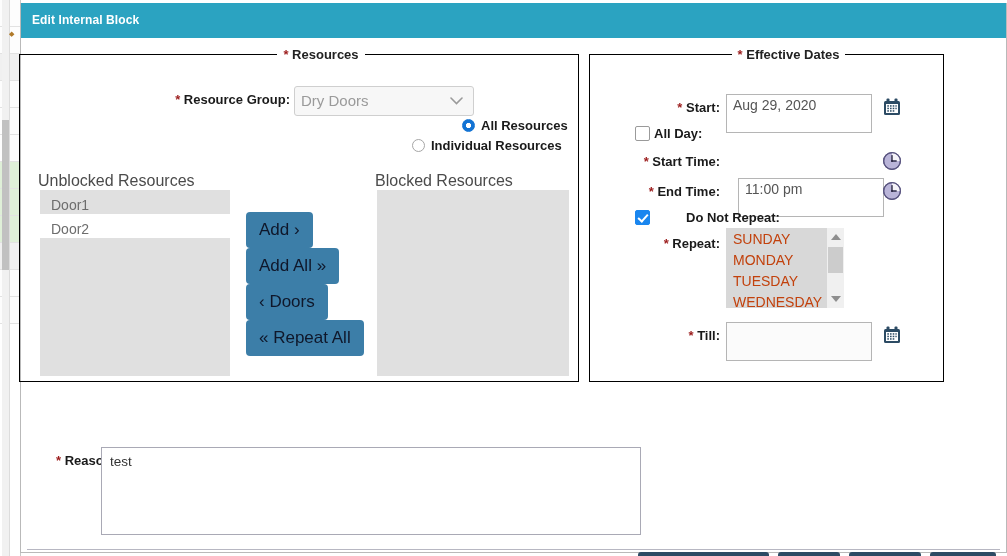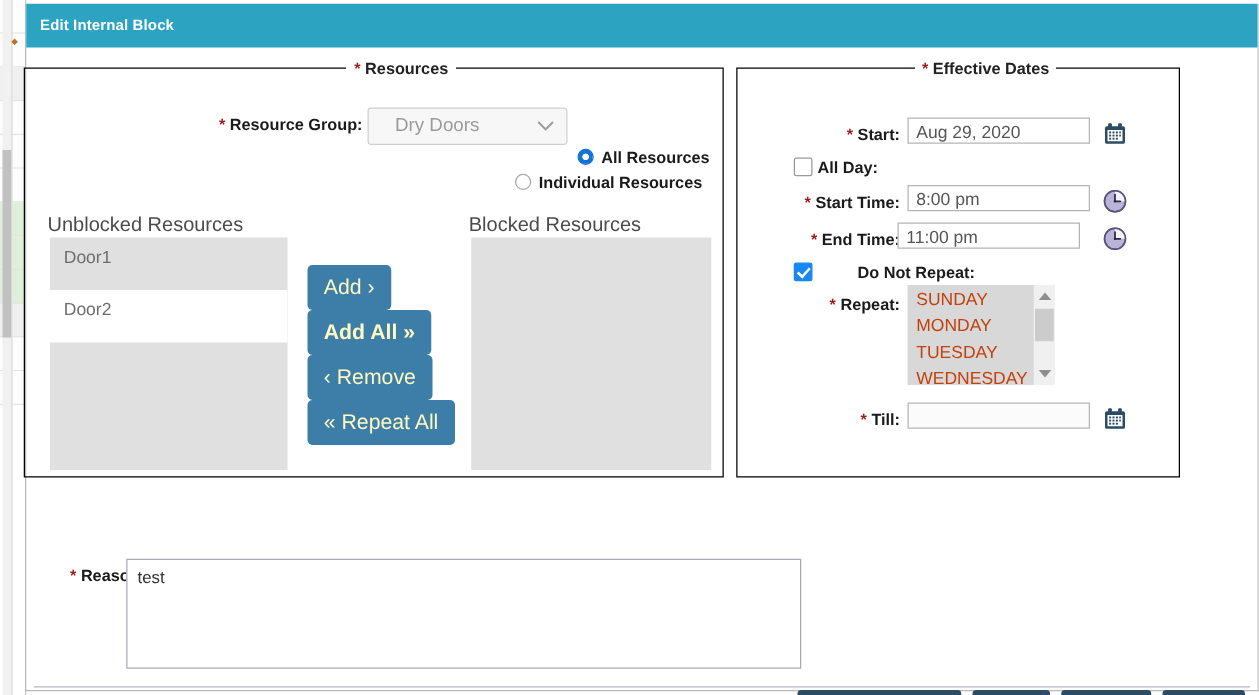--- a/index.html
+++ b/index.html
@@ -119,44 +119,44 @@
     white-space: nowrap;
   }
   .txtinput {
     border: 1px solid #b5b5b5;
     background: #ffffff;
     font-family: "Liberation Sans", sans-serif;
     font-size: 14px;
     color: #555;
     padding: 2px 6px;
     box-sizing: border-box;
-    height: 21px;
+    height: 39px;
     outline: none;
   }
 
   
   #rg-row {
     position: absolute;
     left: 0; top: 24px;
     width: 100%;
   }
   #rg-label {
     position: absolute; left: 130px; top: 6px; width: 140px;
   }
   #rg-select {
     position: absolute;
     left: 274px; top: 0;
-    width: 160px; height: 30px;
+    width: 180px; height: 30px;
     border: 1px solid #cfcfcf;
     border-radius: 3px;
     background: #f7f7f7;
     color: #9a9a9a;
     font-size: 15px;
     line-height: 28px;
-    padding-left: 21px;
+    padding-left: 6px;
     box-sizing: border-box;
     cursor: default;
   }
   #rg-caret {
     position: absolute;
     right: 10px; top: 0;
     height: 28px; line-height: 28px;
     color: #9a9a9a;
     font-size: 13px;
   }
@@ -196,74 +196,74 @@
     color: #4b4b4b;
     white-space: nowrap;
   }
   .listbox {
     position: absolute;
     background: #e0e0e0;
     border: none;
     overflow: hidden;
   }
   .listbox .opt {
-    height: 42px;
+    height: 24px;
     line-height: 30px;
     padding-left: 11px;
     font-size: 14px;
     color: #6d6d6d;
     box-sizing: border-box;
   }
   .listbox .opt.alt { background: #ffffff; }
 
   #cap-unblocked { left: 18px;  top: 110px; }
   #cap-blocked   { left: 355px; top: 110px; }
   #list-unblocked { left: 20px; top: 128px; width: 190px; height: 186px; }
   #list-blocked   { left: 357px; top: 128px; width: 192px; height: 186px; }
 
   
   .xbtn {
     position: absolute;
     background: #3c7ea8;
-    color: #fef9c3;
+    color: #0f172a;
     border: none;
     border-radius: 4px;
     font-family: "Liberation Sans", sans-serif;
     font-size: 17px;
     height: 36px;
     line-height: 36px;
     text-align: center;
     padding: 0 13px;
     box-sizing: border-box;
     cursor: default;
     white-space: nowrap;
   }
   #btn-add      { left: 226px; top: 150px; }
-  #btn-add-all  { left: 226px; top: 186px; font-weight: bold; }
+  #btn-add-all  { left: 226px; top: 186px; }
   #btn-remove   { left: 226px; top: 222px; }
   #btn-rem-all  { left: 226px; top: 258px; }
 
   
   .d-label {
     position: absolute;
     font-weight: bold;
     font-size: 13px;
     color: #1a1a1a;
     text-align: right;
     white-space: nowrap;
   }
   #lbl-start   { left: 20px;  top: 38px; width: 110px; }
   #lbl-stime   { left: 20px;  top: 92px; width: 110px; }
   #lbl-etime   { left: 20px;  top: 122px; width: 110px; }
   #lbl-repeat  { left: 20px;  top: 174px; width: 110px; }
   #lbl-till    { left: 20px;  top: 266px; width: 110px; }
 
   #in-start { position: absolute; left: 136px; top: 32px; width: 146px; }
   #in-stime { position: absolute; left: 136px; top: 86px; width: 146px; }
-  #in-etime { position: absolute; left: 128px; top: 116px; width: 146px; }
+  #in-etime { position: absolute; left: 148px; top: 116px; width: 146px; }
   #in-till  { position: absolute; left: 136px; top: 260px; width: 146px;
               background: #fbfbfb; }
 
   
   .cbox-row {
     position: absolute;
     display: flex;
     align-items: center;
     white-space: nowrap;
     padding-left: 23px;
@@ -464,21 +464,21 @@
       <div class="listbox" id="list-unblocked">
         <div class="opt">Door1</div>
         <div class="opt alt">Door2</div>
       </div>
 
       <div class="list-caption" id="cap-blocked">Blocked Resources</div>
       <div class="listbox" id="list-blocked"></div>
 
       <div class="xbtn" id="btn-add">Add ›</div>
       <div class="xbtn" id="btn-add-all">Add All »</div>
-      <div class="xbtn" id="btn-remove">‹ Remove</div>
+      <div class="xbtn" id="btn-remove">‹ Doors</div>
       <div class="xbtn" id="btn-rem-all">« Repeat All</div>
     </fieldset>
 
     <fieldset class="panel" id="panel-dates">
       <legend>
         <span class="req">*</span>
         <span>Effective Dates</span>
       </legend>
 
       <div class="d-label" id="lbl-start">
@@ -510,21 +510,20 @@
 
       <div class="cbox-row" id="cb-allday">
         <span class="cbox off"></span>
         <span class="cbox-label">All Day:</span>
       </div>
 
       <div class="d-label" id="lbl-stime">
         <span class="req">*</span>
         <span>Start Time:</span>
       </div>
-      <div class="txtinput" id="in-stime">8:00 pm</div>
       <div class="icon-btn" id="ico-stime">
         <svg class="clk-ico" viewBox="0 0 20 20" aria-hidden="true">
           <circle cx="10" cy="10" r="8.4" fill="#b9b4d8" stroke="#5a5580" stroke-width="1.2"></circle>
           <path d="M10 10 L10 1.8 A8.2 8.2 0 0 1 18.2 10 Z" fill="#ffffff" opacity="0.85"></path>
           <circle cx="10" cy="10" r="8.4" fill="none" stroke="#5a5580" stroke-width="1.2"></circle>
           <line x1="10" y1="10" x2="10" y2="4.6" stroke="#2d2a45" stroke-width="1.4" stroke-linecap="round"></line>
           <line x1="10" y1="10" x2="14.2" y2="10" stroke="#2d2a45" stroke-width="1.4" stroke-linecap="round"></line>
           <circle cx="10" cy="10" r="1" fill="#2d2a45"></circle>
         </svg>
       </div>

